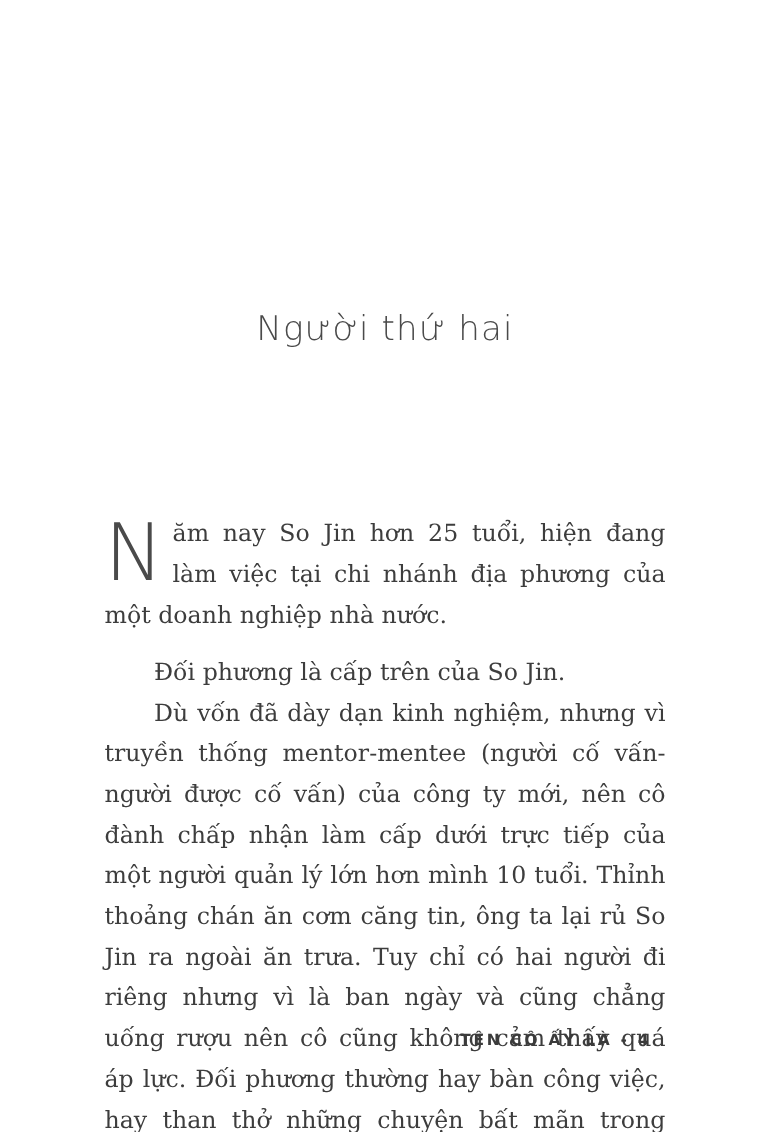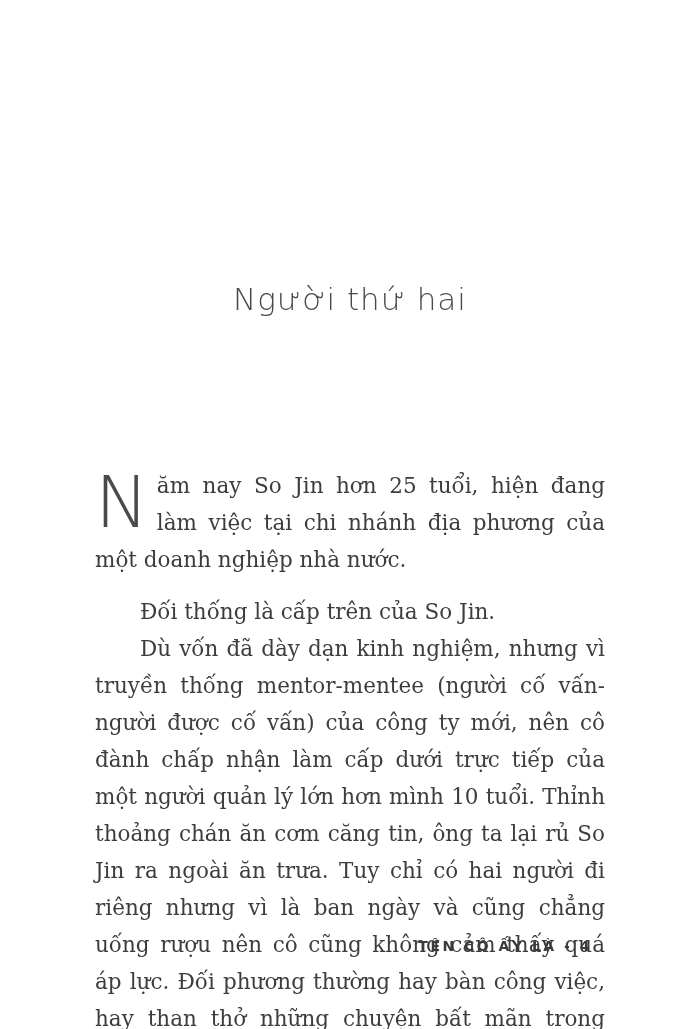--- a/index.html
+++ b/index.html
@@ -67,21 +67,21 @@
 <div class="book-page">
 
   <h1 class="chapter-title">Người thứ hai</h1>
 
   <div class="page-body">
 
     <p class="para opening-para">
       <span class="drop-cap">N</span><span>ăm nay So Jin hơn 25 tuổi, hiện đang làm việc tại chi nhánh địa phương của một doanh nghiệp nhà nước.</span>
     </p>
 
-    <p class="para indent-para">Đối thống là cấp trên của So Jin.</p>
+    <p class="para indent-para">Đối phương là cấp trên của So Jin.</p>
 
     <p class="para indent-para">Dù vốn đã dày dạn kinh nghiệm, nhưng vì truyền thống mentor-mentee (người cố vấn-người được cố vấn) của công ty mới, nên cô đành chấp nhận làm cấp dưới trực tiếp của một người quản lý lớn hơn mình 10 tuổi. Thỉnh thoảng chán ăn cơm căng tin, ông ta lại rủ So Jin ra ngoài ăn trưa. Tuy chỉ có hai người đi riêng nhưng vì là ban ngày và cũng chẳng uống rượu nên cô cũng không cảm thấy quá áp lực. Đối phương thường hay bàn công việc, hay than thở những chuyện bất mãn trong cuộc sống hôn nhân. Chỉ thế thôi thì cũng không có gì đáng nói.</p>
 
   </div>
 
   <div class="page-footer">TÊN CÔ ẤY LÀ - 4</div>
 
 </div>
 
 </body></html>

